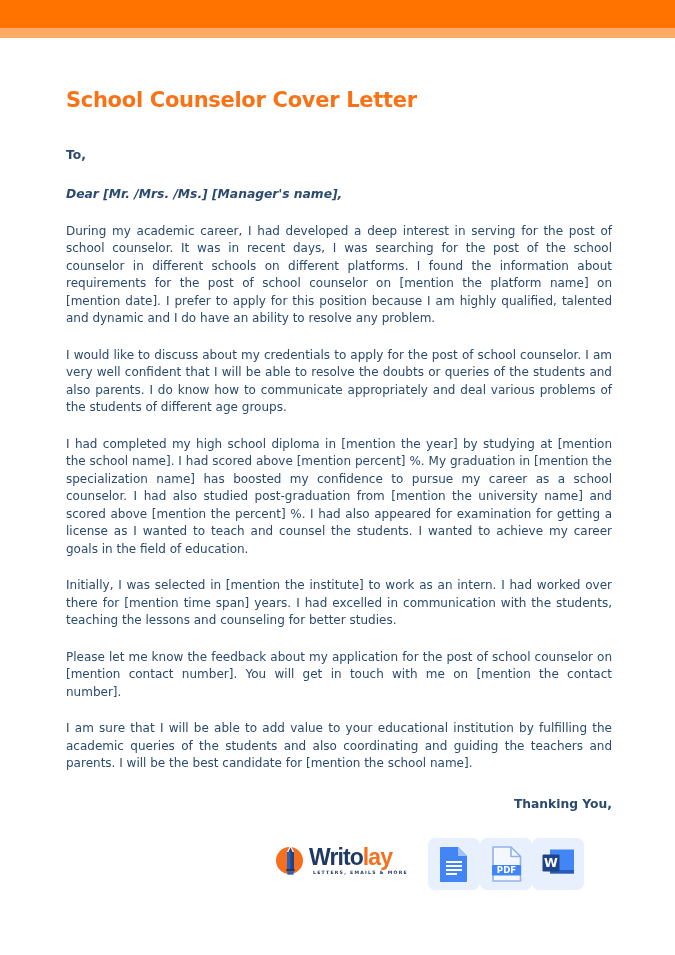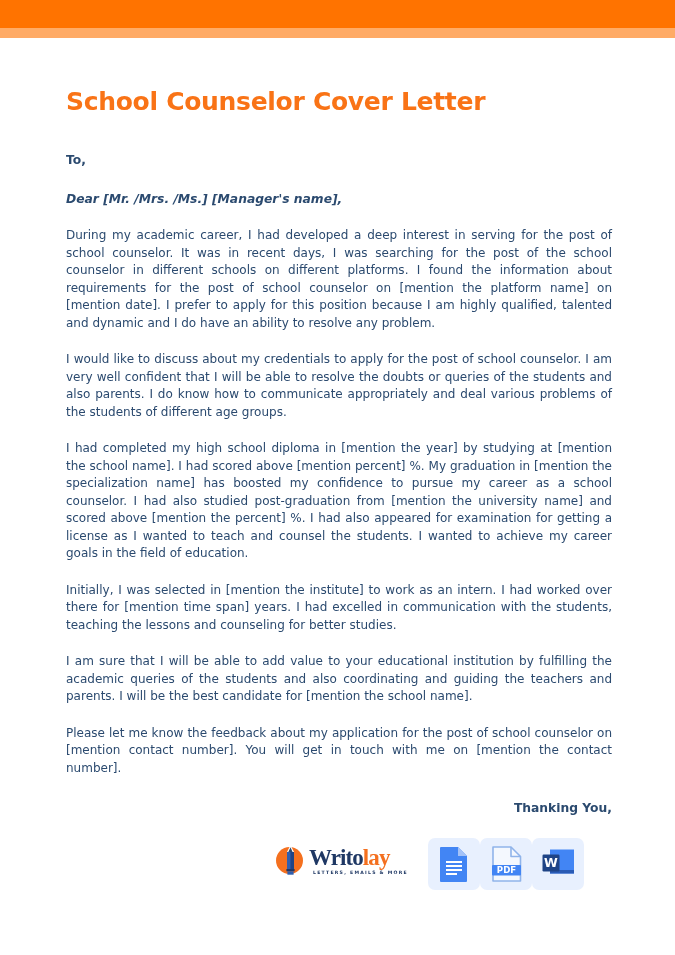--- a/index.html
+++ b/index.html
@@ -43,21 +43,21 @@
   }
   .inner {
     margin-left: 66px;
     margin-right: 63px;
   }
   .doc-title {
     margin-top: 50px;
     color: #f97316;
     font-family: "DejaVu Sans", sans-serif;
     font-weight: bold;
-    font-size: 25px;
+    font-size: 21px;
     letter-spacing: -0.3px;
     line-height: 1.15;
   }
   .salutation {
     color: #2b4a6f;
     font-weight: bold;
     font-size: 12.3px;
     line-height: 1.4;
   }
   .sal-to { margin-top: 35px; }
@@ -103,21 +103,21 @@
     left: 10px;
     top: 0px;
     width: 9px;
     height: 30px;
   }
   .logo-words {
     margin-left: 3px;
     position: relative;
   }
   .logo-text {
-    font-family: Liberation Serif, serif;
+    font-family: Liberation Sans, sans-serif;
     font-weight: bold;
     font-size: 23px;
     letter-spacing: -0.9px;
     line-height: 23px;
   }
   .logo-writo { color: #1f3864; }
   .logo-lay { color: #f4701f; }
   .logo-tag {
     color: #1f3864;
     font-family: "DejaVu Sans", sans-serif;
@@ -157,22 +157,22 @@
 
       <div class="doc-title">School Counselor Cover Letter</div>
 
       <div class="salutation sal-to">To,</div>
       <div class="salutation sal-dear">Dear [Mr. /Mrs. /Ms.] [Manager's name],</div>
 
       <div class="para">During my academic career, I had developed a deep interest in serving for the post of school counselor. It was in recent days, I was searching for the post of the school counselor in different schools on different platforms. I found the information about requirements for the post of school counselor on [mention the platform name] on [mention date].  I prefer to apply for this position because I am highly qualified, talented and dynamic and I do have an ability to resolve any problem.</div>
       <div class="para">I would like to discuss about my credentials to apply for the post of school counselor. I am very well confident that I will be able to resolve the doubts or queries of the students and also parents. I do know how to communicate appropriately and deal various problems of the students of different age groups.</div>
       <div class="para">I had completed my high school diploma in [mention the year] by studying at [mention the school name]. I had scored above [mention percent] %. My graduation in [mention the specialization name] has boosted my confidence to pursue my career as a school counselor. I had also studied post-graduation from [mention the university name] and scored above [mention the percent] %. I had also appeared for examination for getting a license as I wanted to teach and counsel the students. I wanted to achieve my career goals in the field of education.</div>
       <div class="para">Initially, I was selected in [mention the institute] to work as an intern. I had worked over there for [mention time span] years. I had excelled in communication with the students, teaching the lessons and counseling for better studies.</div>
+      <div class="para">Please let me know the feedback about my application for the post of school counselor on [mention contact number]. You will get in touch with me on [mention the contact number].</div>
       <div class="para">I am sure that I will be able to add value to your educational institution by fulfilling the academic queries of the students and also coordinating and guiding the teachers and parents. I will be the best candidate for [mention the school name].</div>
-      <div class="para">Please let me know the feedback about my application for the post of school counselor on [mention contact number]. You will get in touch with me on [mention the contact number].</div>
 
       <div class="closing closing-thanks">Thanking You,</div>
 
     </div>
   </div>
 
   <div class="logo">
     <div class="logo-mark">
       <div class="logo-circle"></div>
       <svg class="pencil" viewBox="0 0 9 30" xmlns="http://www.w3.org/2000/svg">

